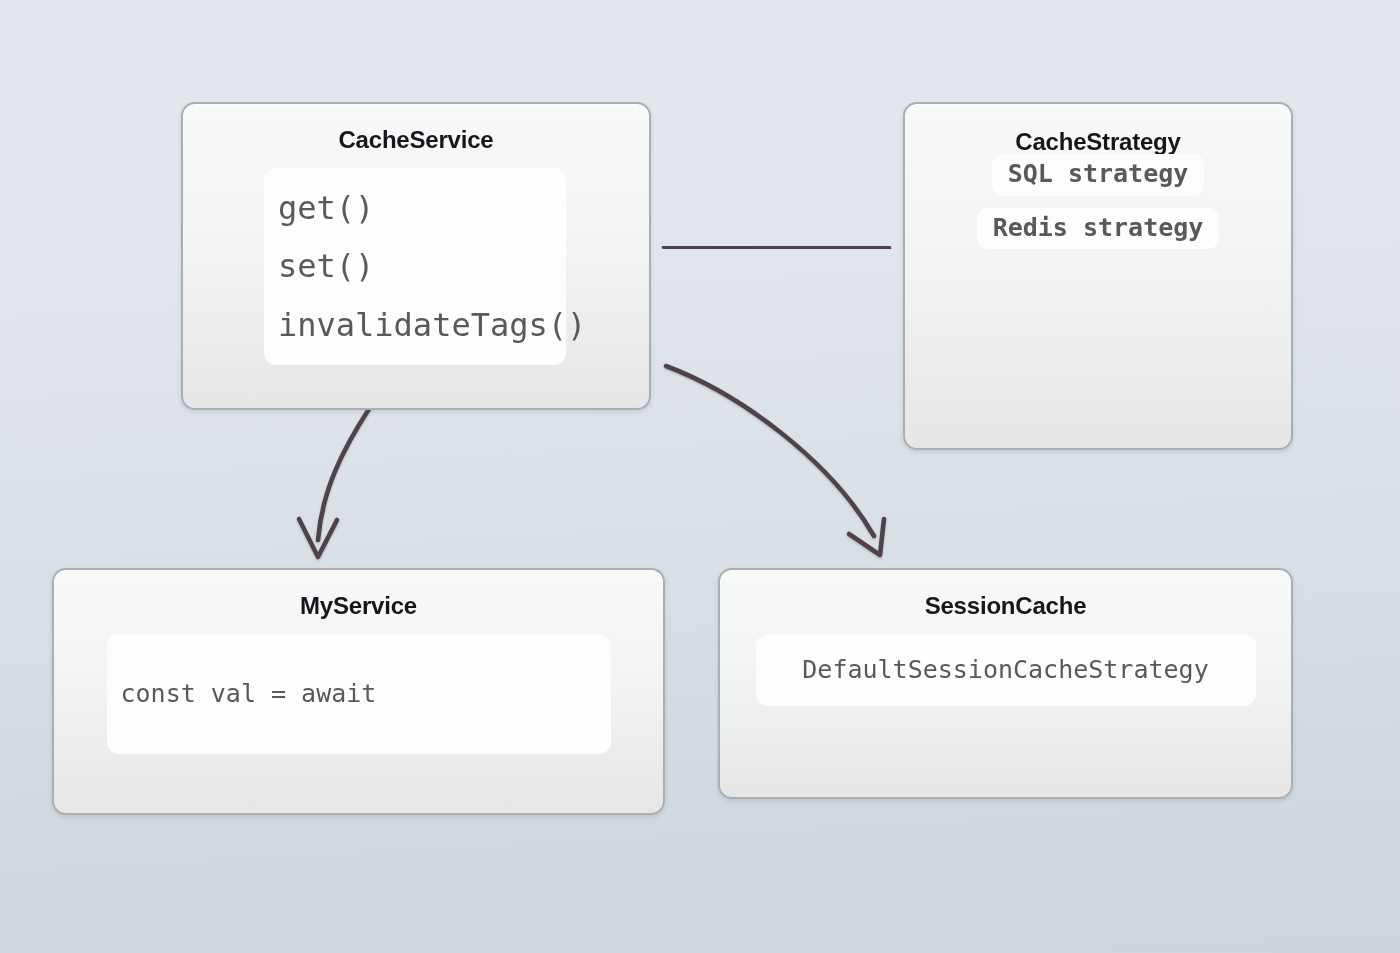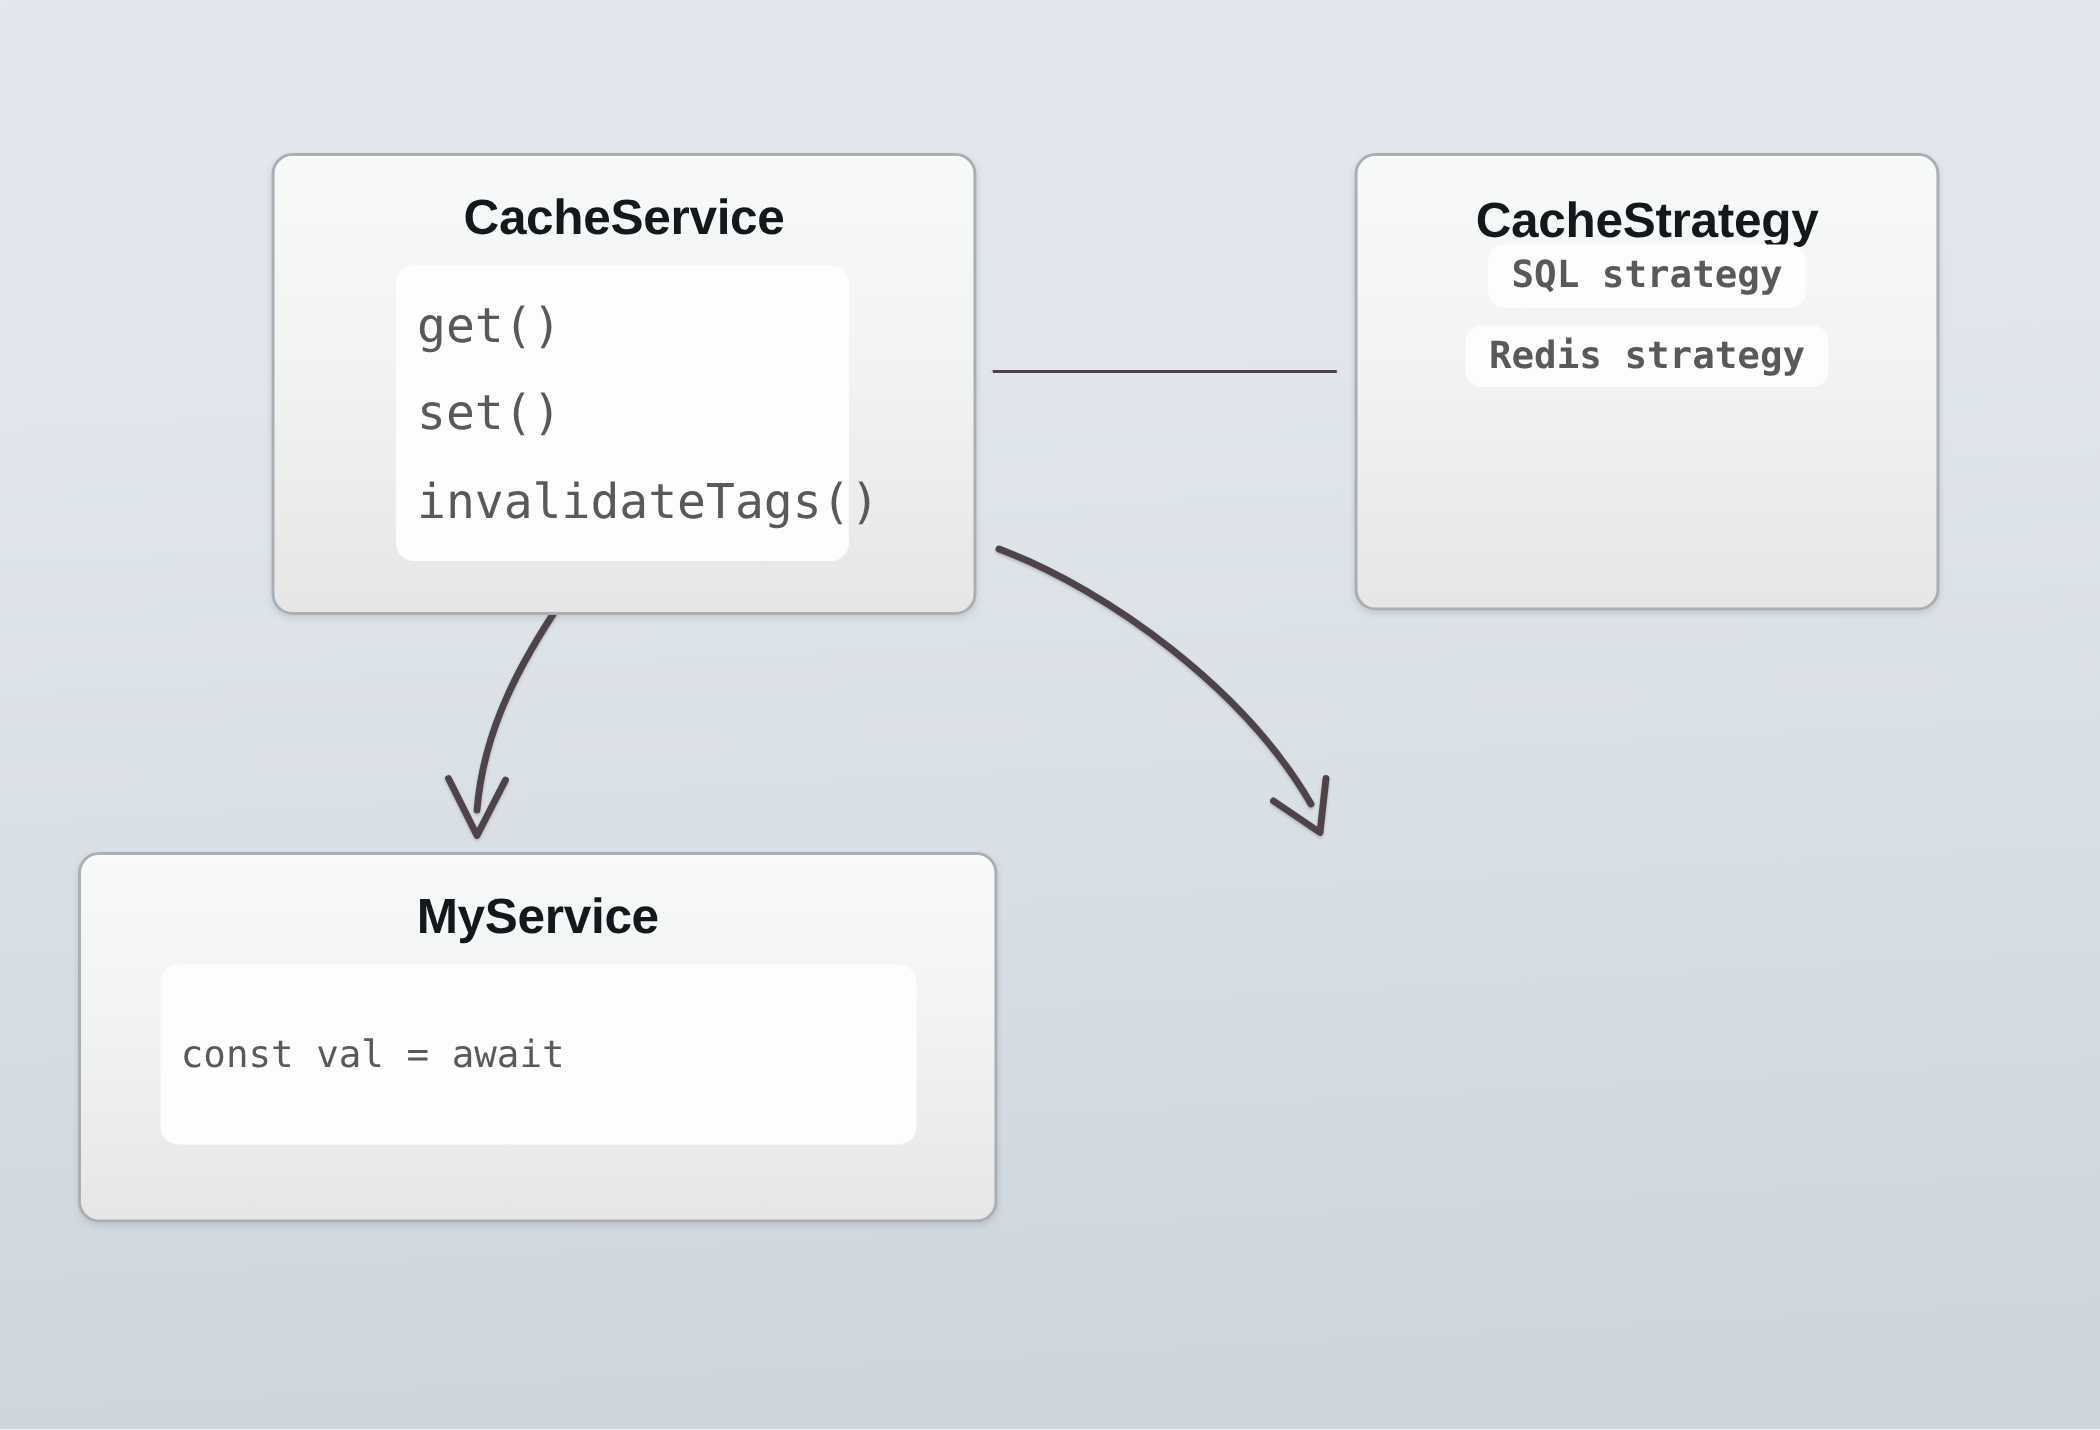--- a/index.html
+++ b/index.html
@@ -39,21 +39,21 @@
     box-shadow: 0 2px 4px rgba(90, 100, 110, 0.18),
                 0 1px 0 rgba(255,255,255,0.85) inset;
     display: flex;
     flex-direction: column;
     align-items: center;
   }
 
   .node-title {
     font-family: "Liberation Sans", sans-serif;
     font-weight: bold;
-    font-size: 33px;
+    font-size: 24px;
     line-height: 1;
     color: #14181d;
     letter-spacing: -0.2px;
     text-align: center;
     white-space: nowrap;
   }
 
   .code-panel {
     background: #fdfdfd;
     border-radius: 12px;
@@ -94,21 +94,21 @@
   }
   #node-cache-service .node-title { margin-top: 24px; }
   #node-cache-service .code-panel {
     width: 302px; height: 197px;
     margin-top: 16px; margin-right: 2px;
     padding: 14px 0 14px 14px;
     align-self: center;
   }
 
   #node-cache-strategy {
-    left: 903px;  top: 102px;  width: 390px;  height: 305px;
+    left: 903px;  top: 102px;  width: 390px;  height: 348px;
   }
   #node-cache-strategy .node-title { margin-top: 26px; }
   #node-cache-strategy .chip-list { margin-top: 0; gap: 12px; font-weight: bold; }
 
   #node-my-service {
     left: 52px;  top: 568px;  width: 613px;  height: 247px;
   }
   #node-my-service .node-title { margin-top: 24px; }
   #node-my-service .code-panel {
     width: 504px; height: 120px;
@@ -175,14 +175,20 @@
     </div>
   </div>
 
   <div class="node" id="node-my-service">
     <div class="node-title">MyService</div>
     <div class="code-panel">
       <div class="code-line">const val = await</div>
     </div>
   </div>
 
+  <div class="node" id="node-session-cache">
+    <div class="node-title">SessionCache</div>
+    <div class="code-panel">
+      <div class="code-line">DefaultSessionCacheStrategy</div>
+    </div>
+  </div>
 
 </div>
 
 </body></html>

